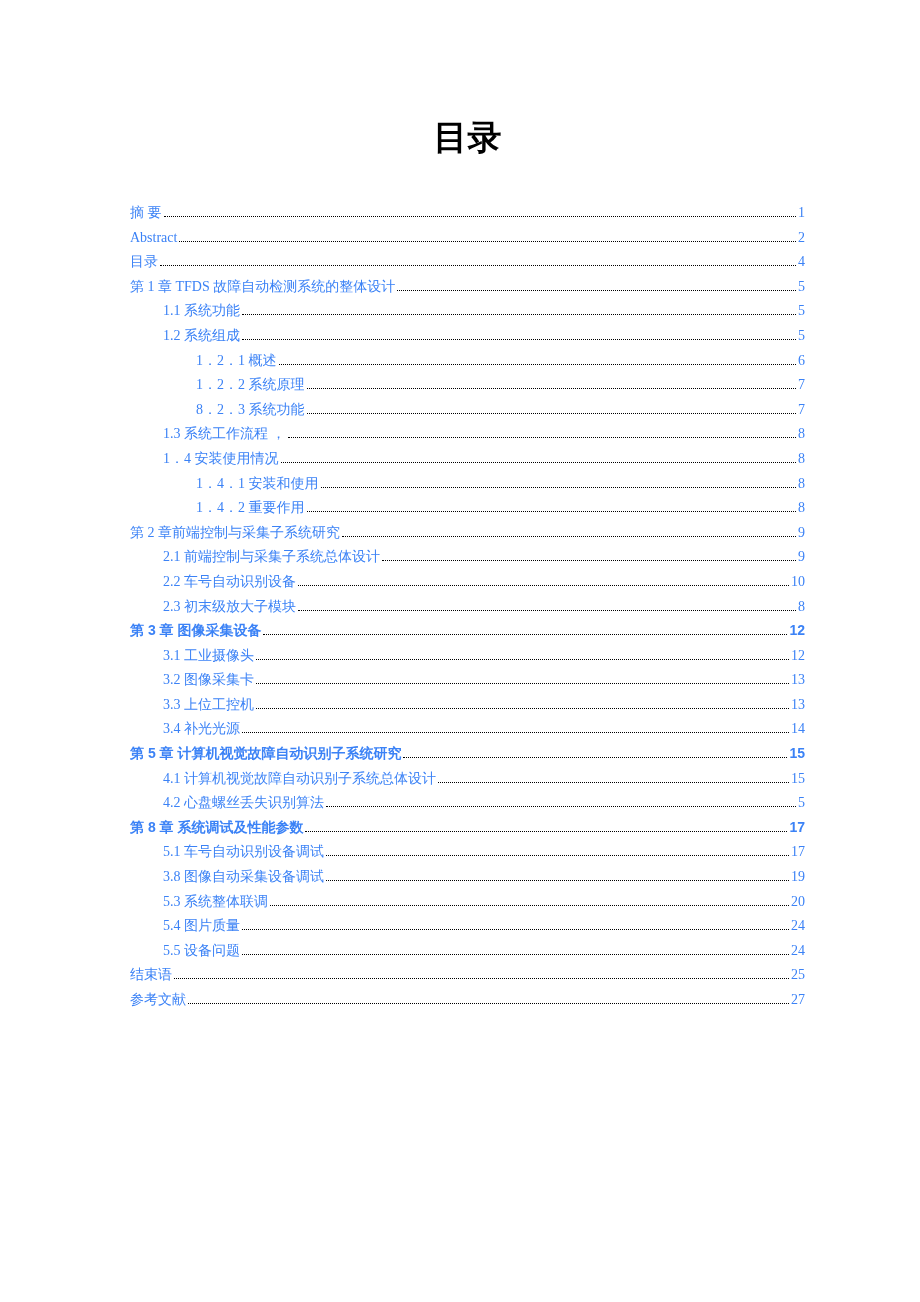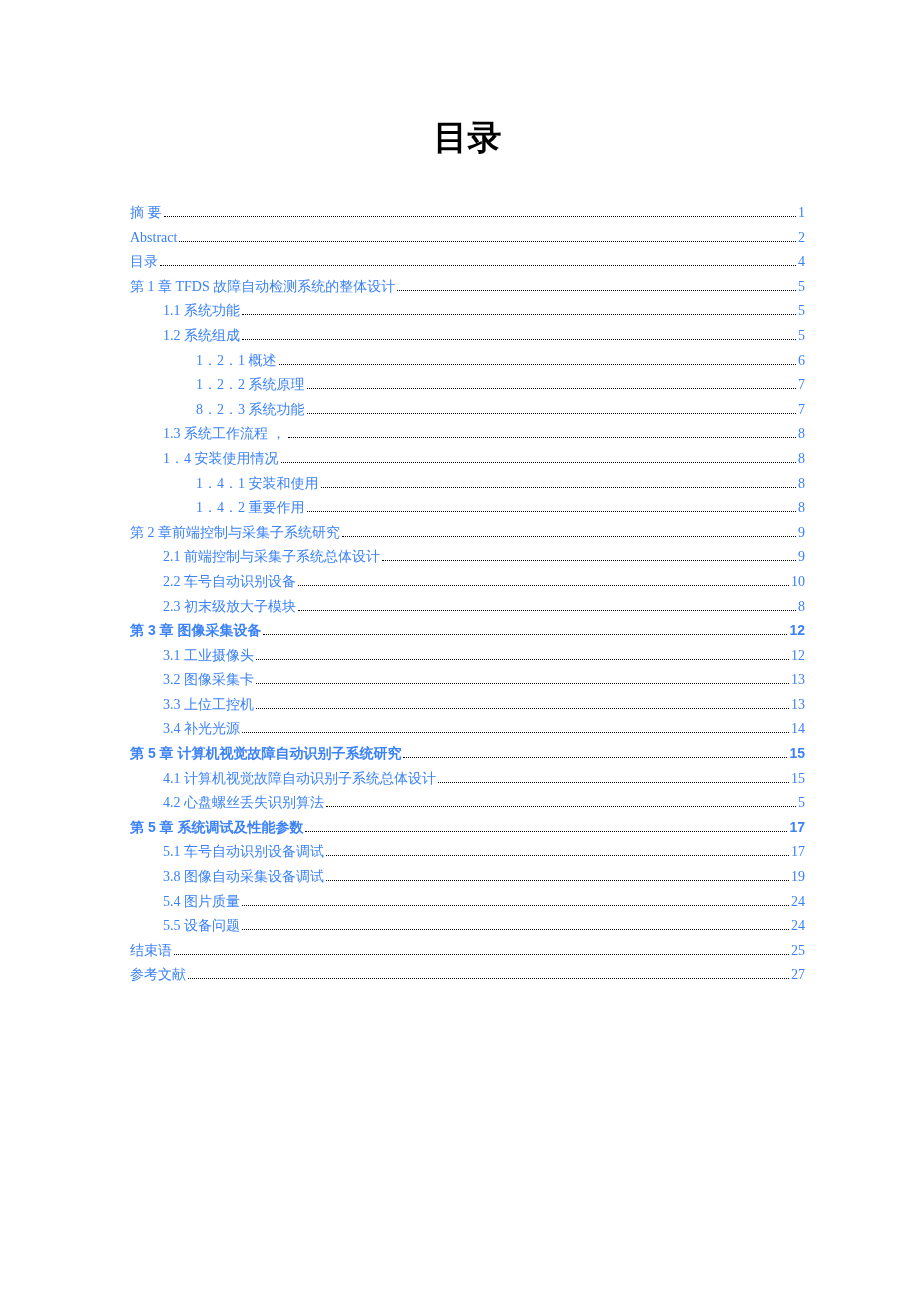--- a/index.html
+++ b/index.html
@@ -183,33 +183,38 @@
       <span class="toc-label">4.1 计算机视觉故障自动识别子系统总体设计</span>
       <span class="toc-leader"></span>
       <span class="toc-page">15</span>
     </div>
     <div class="toc-row indent-1">
       <span class="toc-label">4.2 心盘螺丝丢失识别算法</span>
       <span class="toc-leader"></span>
       <span class="toc-page">5</span>
     </div>
     <div class="toc-row indent-0 bold">
-      <span class="toc-label">第 5 章  系统调试及性能参数</span>
+      <span class="toc-label">第 8 章  系统调试及性能参数</span>
       <span class="toc-leader"></span>
       <span class="toc-page">17</span>
     </div>
     <div class="toc-row indent-1">
       <span class="toc-label">5.1 车号自动识别设备调试</span>
       <span class="toc-leader"></span>
       <span class="toc-page">17</span>
     </div>
     <div class="toc-row indent-1">
       <span class="toc-label">3.8 图像自动采集设备调试</span>
       <span class="toc-leader"></span>
       <span class="toc-page">19</span>
+    </div>
+    <div class="toc-row indent-1">
+      <span class="toc-label">5.3 系统整体联调</span>
+      <span class="toc-leader"></span>
+      <span class="toc-page">20</span>
     </div>
     <div class="toc-row indent-1">
       <span class="toc-label">5.4 图片质量</span>
       <span class="toc-leader"></span>
       <span class="toc-page">24</span>
     </div>
     <div class="toc-row indent-1">
       <span class="toc-label">5.5 设备问题</span>
       <span class="toc-leader"></span>
       <span class="toc-page">24</span>

